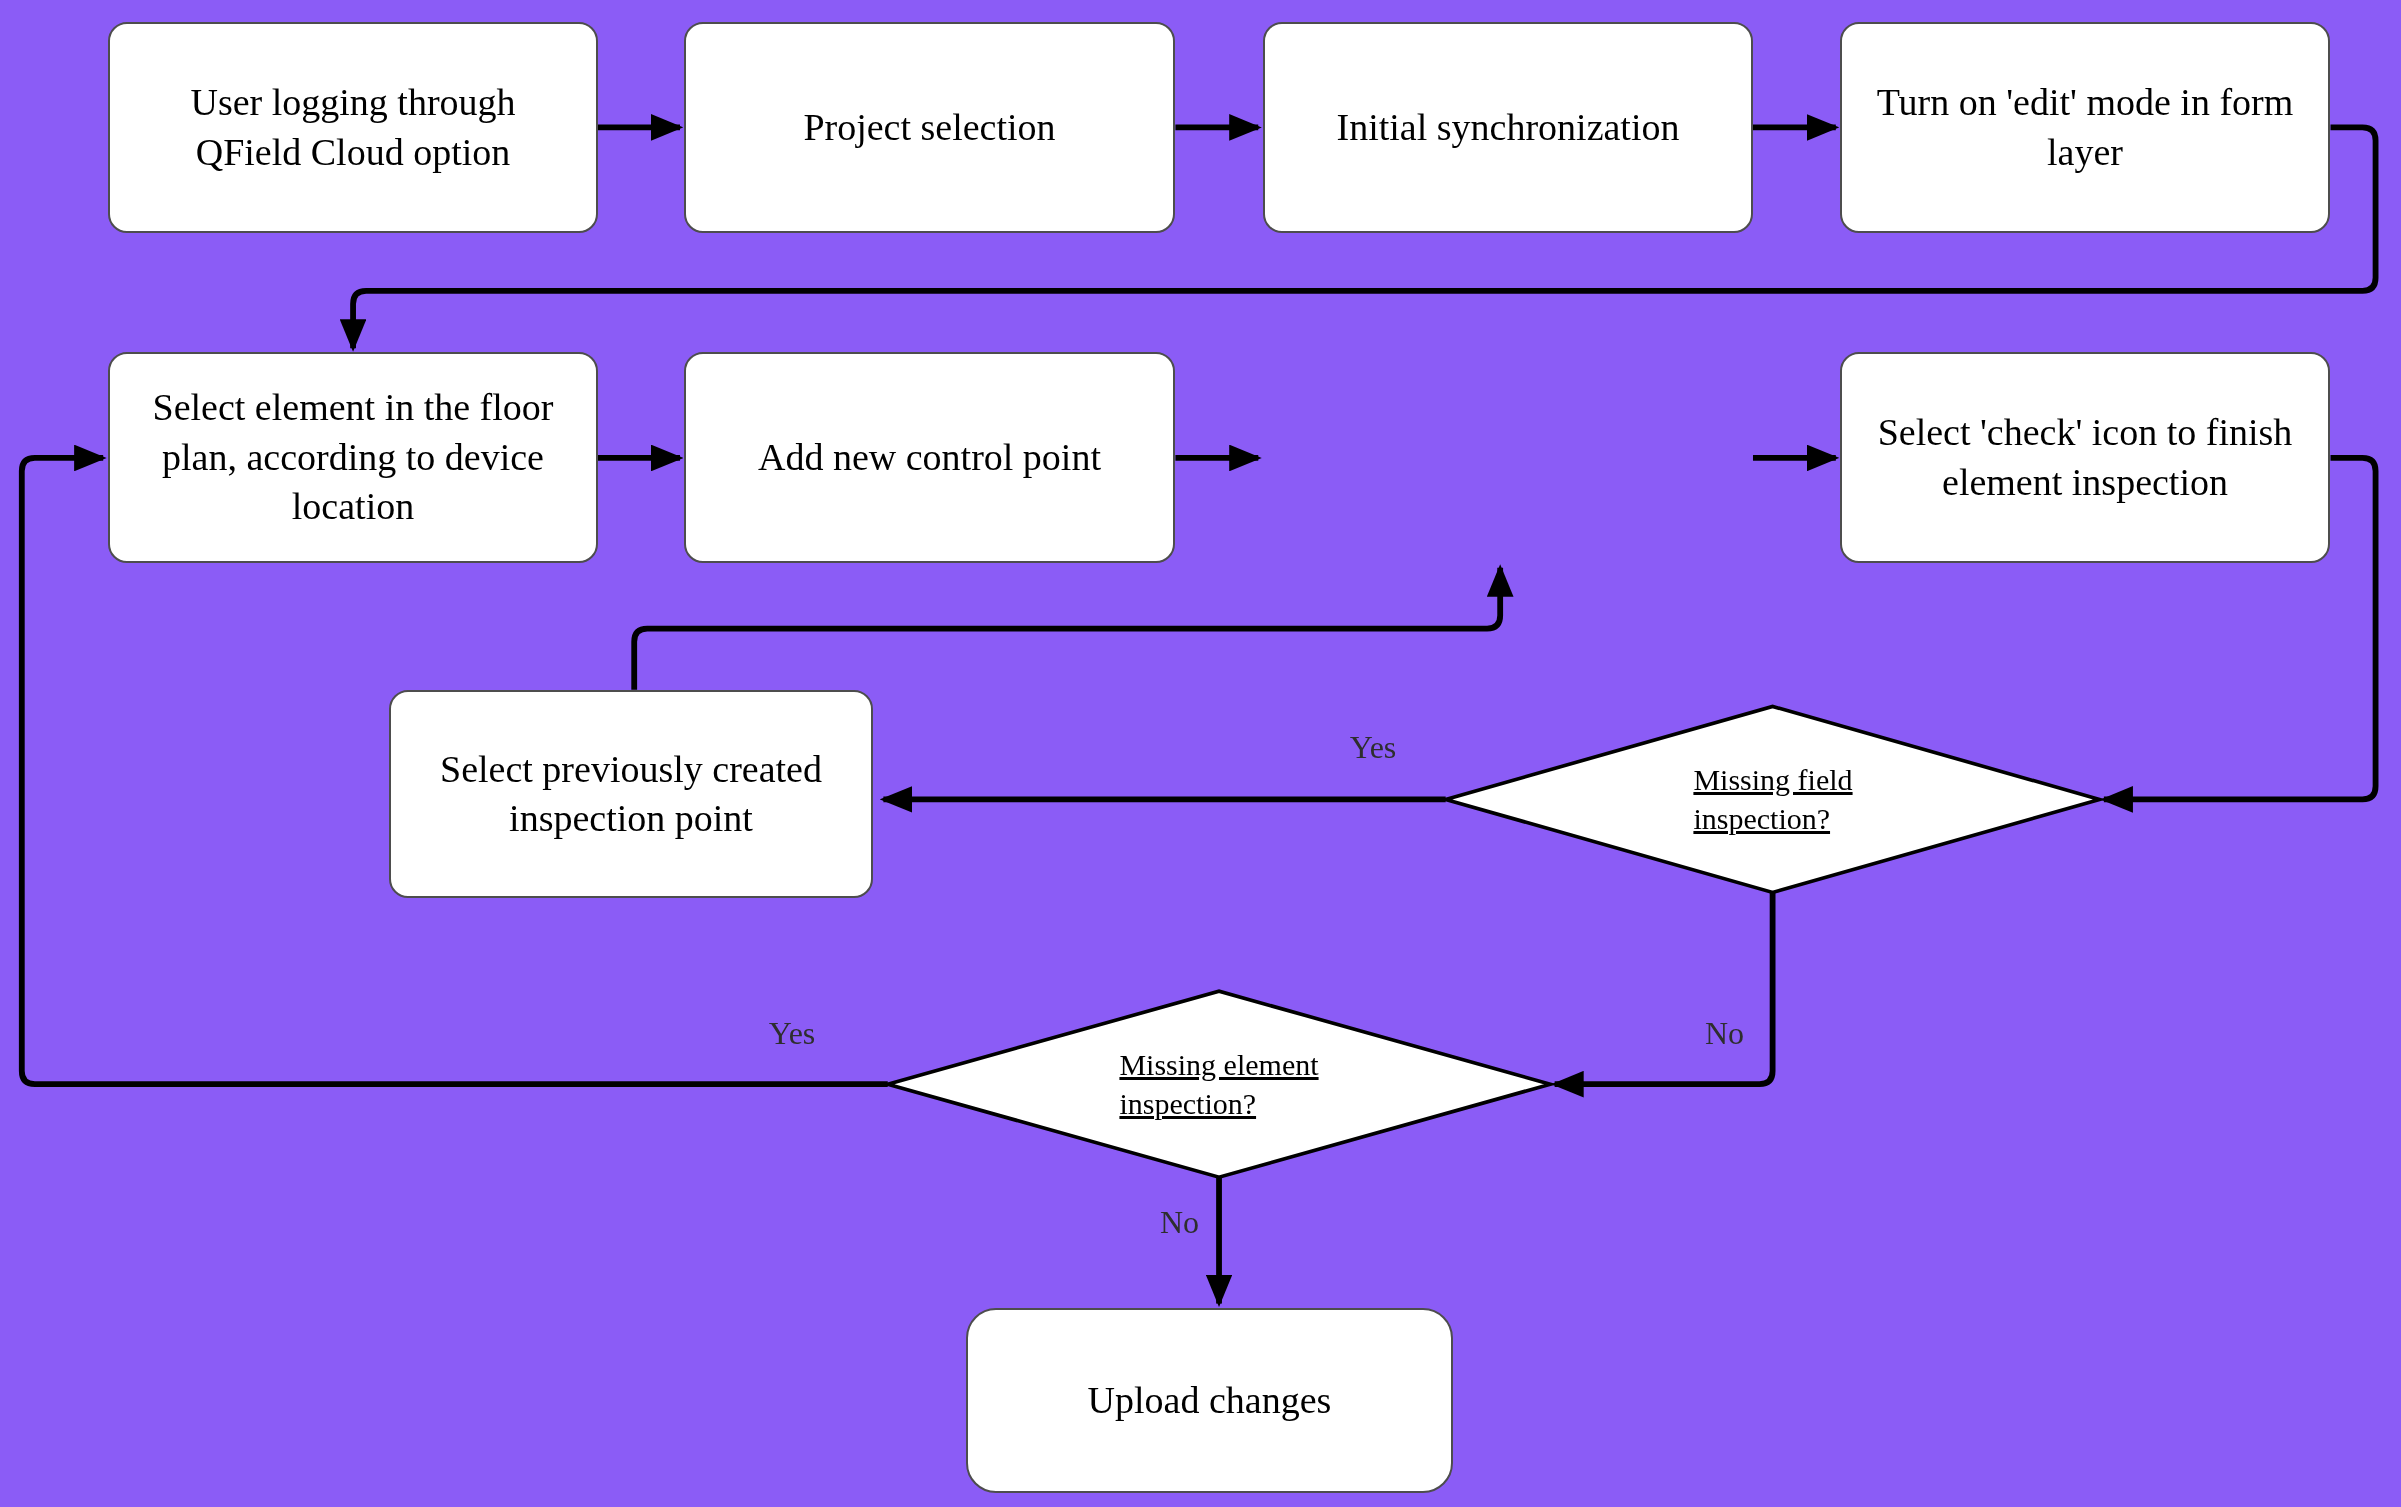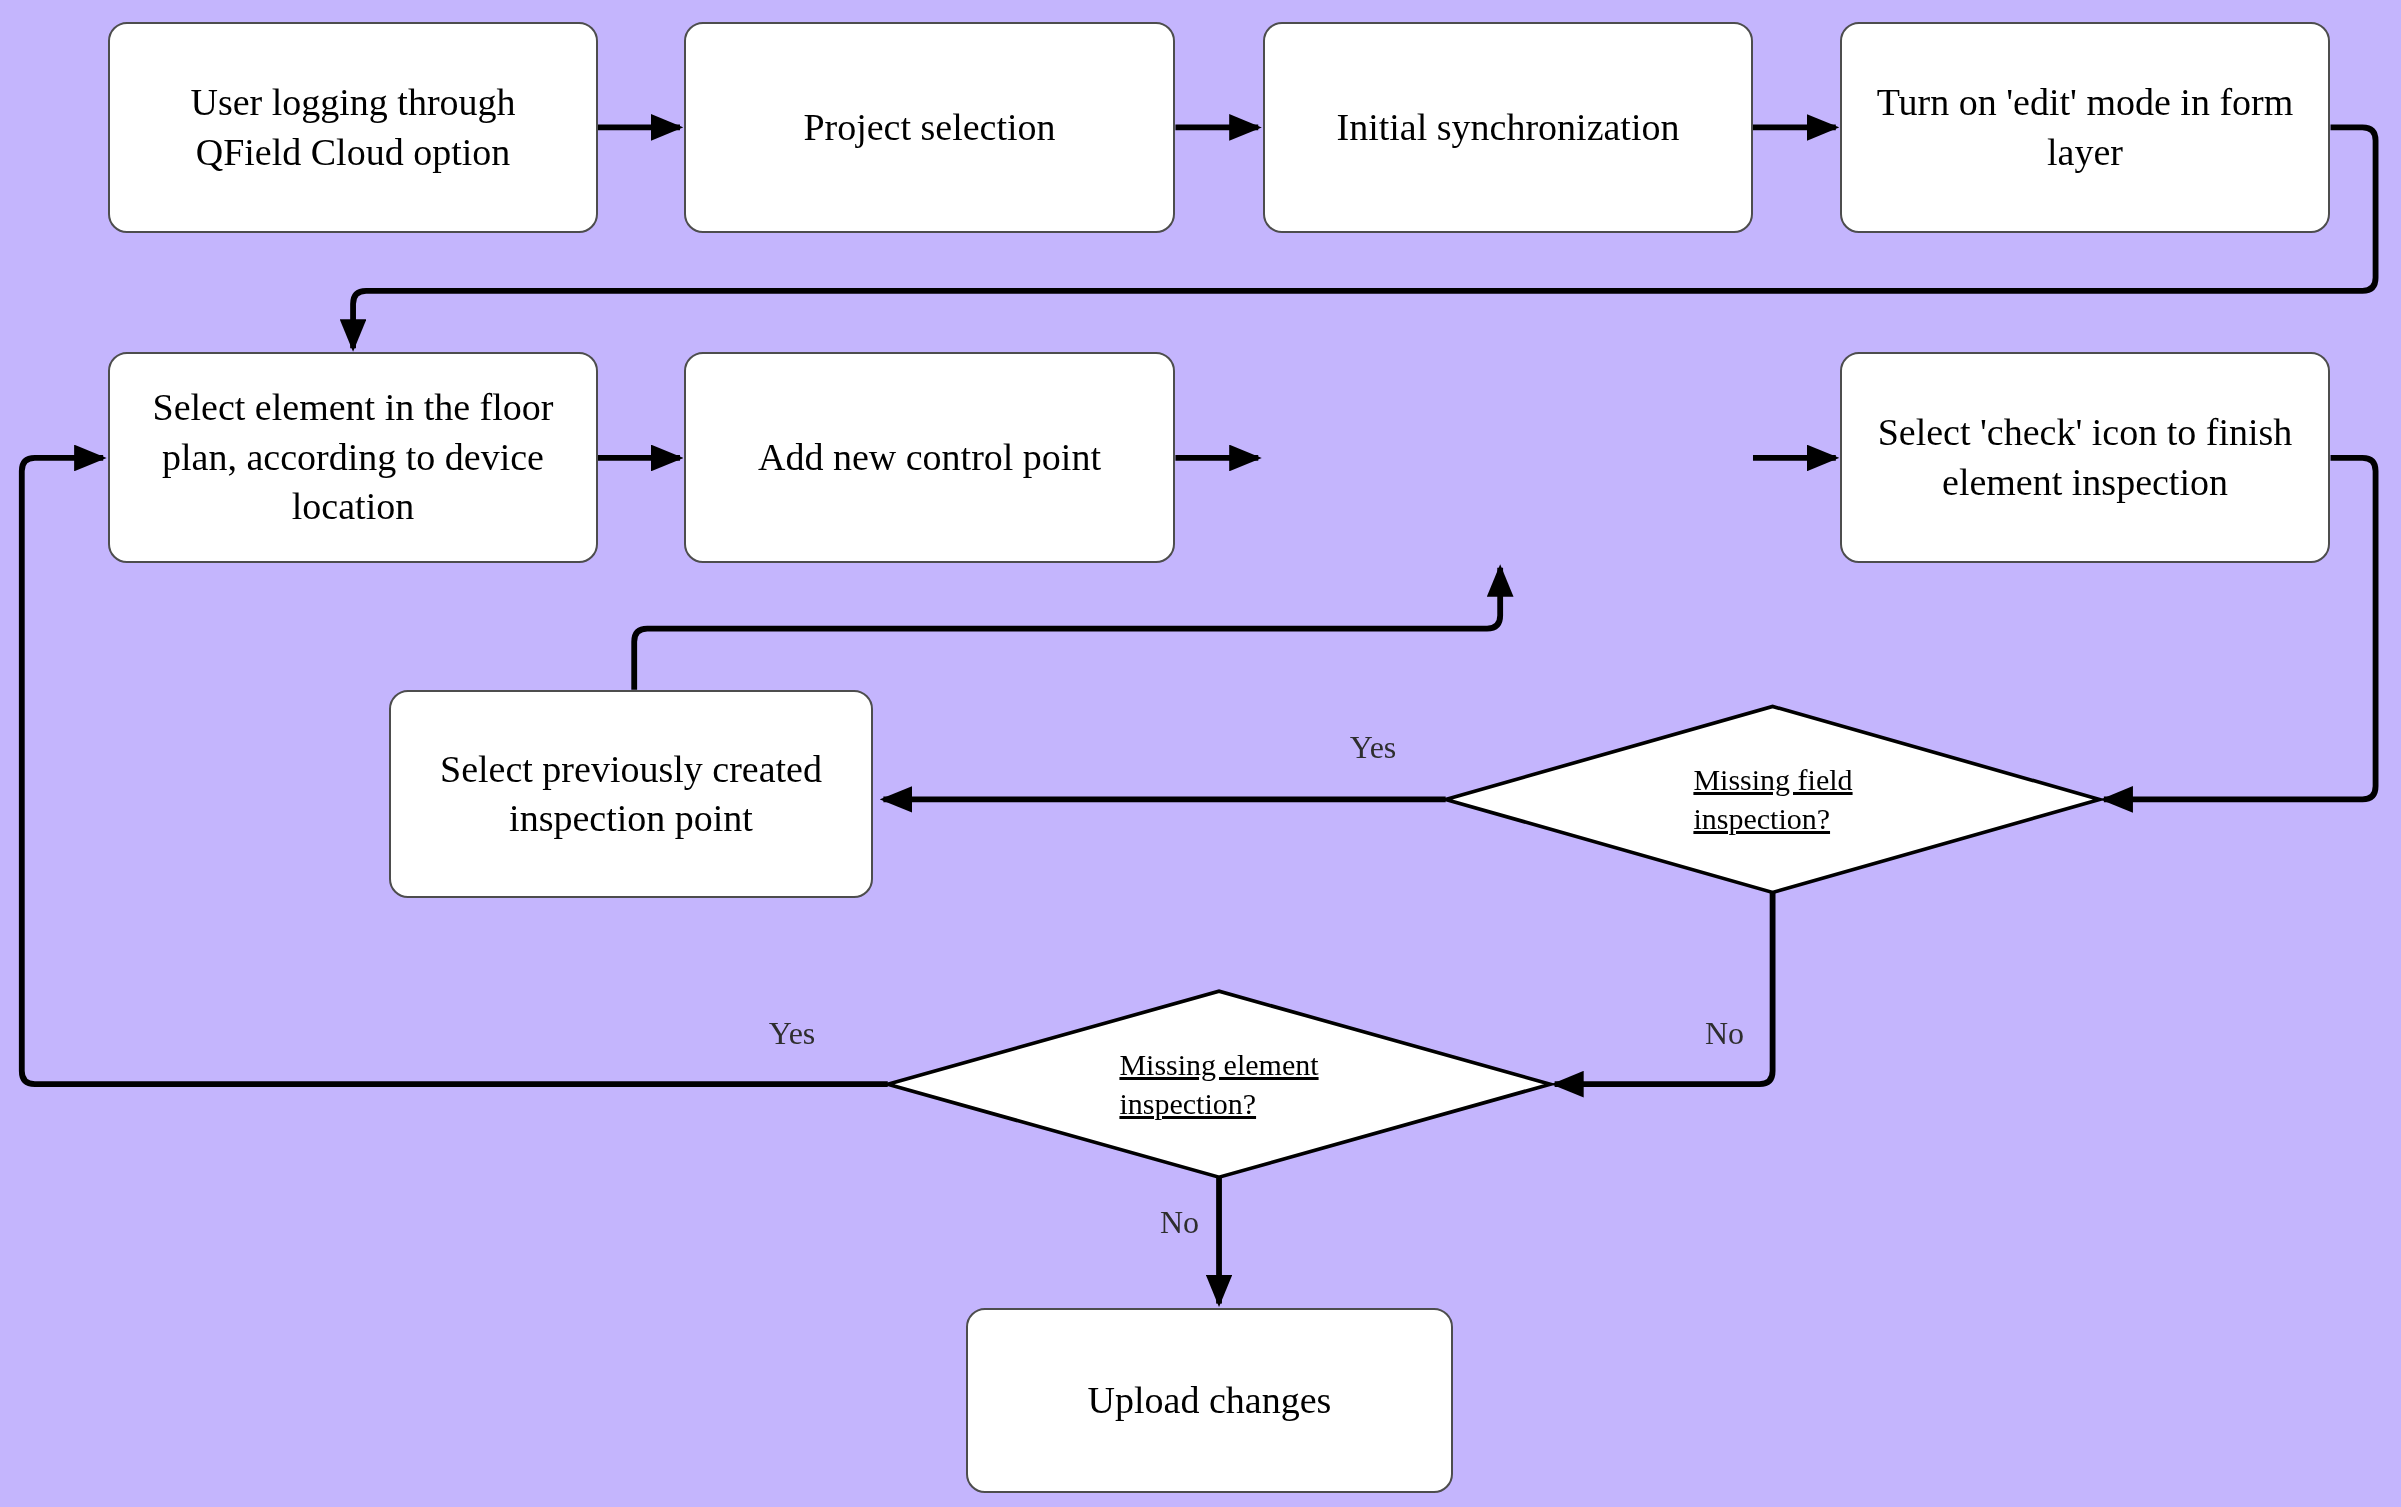--- a/index.html
+++ b/index.html
@@ -1,19 +1,19 @@
 <!DOCTYPE html>
 <html style="font-size:11.6px"><head>
 <meta charset="utf-8">
 <style>
   html,body{margin:0;padding:0;background:#fff;}
   .canvas{
     position:relative;
     width:2401px;height:1508px;
-    background:#c4b5fd;
+    background:#8b5cf6;
     overflow:hidden;
     font-family:"Liberation Serif", serif;
   }
   .wires{position:absolute;left:0;top:0;width:2401px;height:1508px;}
   .edge{stroke:#000000;stroke-width:8;fill:none;}
   .decision-shape{fill:#ffffff;stroke:#000000;stroke-width:5;}
   .node{
     position:absolute;
     box-sizing:border-box;
     background:#ffffff;
@@ -89,21 +89,21 @@
   <div class="node" style="left:108px;top:352px;width:490px;height:211px;">Select element in the floor
 plan, according to device
 location</div>
   <div class="node" style="left:684px;top:352px;width:491px;height:211px;">Add new control point</div>
   <div class="node" style="left:1840px;top:352px;width:490px;height:211px;">Select 'check' icon to finish
 element inspection</div>
 
   <div class="node" style="left:389px;top:690px;width:484px;height:208px;">Select previously created
 inspection point</div>
 
-  <div class="node" style="left:966px;top:1308px;width:487px;height:185px;">Upload changes</div>
+  <div class="node" style="left:966px;top:1308px;width:487px;height:185px;border-radius:30px;">Upload changes</div>
 
   <div class="decision-text" style="left:1555px;top:719px;width:436px;height:160px;">Missing field
 inspection?</div>
   <div class="decision-text" style="left:1001px;top:1004px;width:436px;height:160px;">Missing element
 inspection?</div>
 
   <div class="edge-label" style="left:1315px;top:728px;width:116px;">Yes</div>
   <div class="edge-label right" style="left:1635px;top:1014px;width:109px;">No</div>
   <div class="edge-label" style="left:734px;top:1014px;width:116px;">Yes</div>
   <div class="edge-label right" style="left:1094px;top:1203px;width:105px;">No</div>

